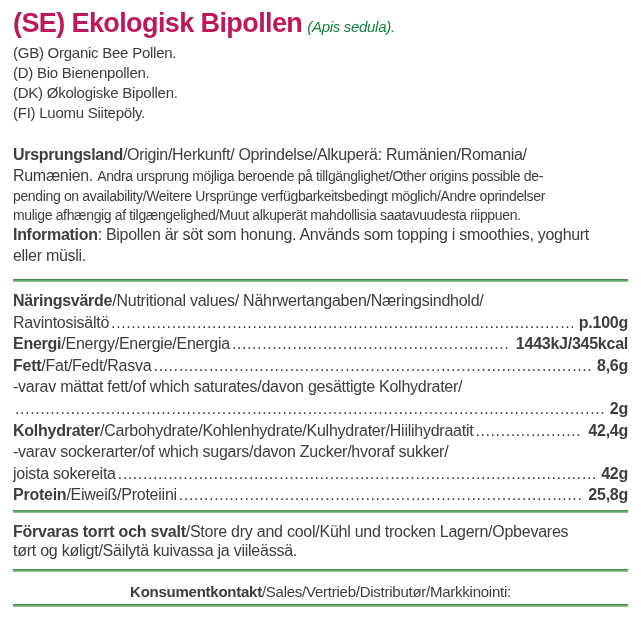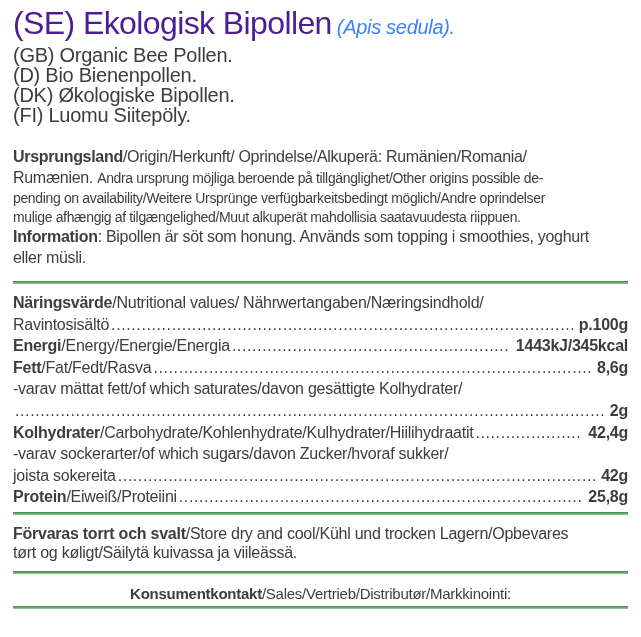--- a/index.html
+++ b/index.html
@@ -7,29 +7,29 @@
     width: 641px; height: 637px; overflow: hidden;
     font-family: "Liberation Sans", sans-serif;
     color: #3d3d3d;
     -webkit-font-smoothing: antialiased;
   }
   .label { padding: 7px 13px 0 13px; }
 
   
   .title-line { white-space: nowrap; line-height: 32px; }
   .title {
-    font-size: 32px; font-weight: 400; color: #4c1d95; letter-spacing: -0.6px;
+    font-size: 27px; font-weight: 700; color: #be185d; letter-spacing: -0.6px;
   }
   .latin {
-    font-size: 20px; font-style: italic; font-weight: 400; color: #3b82f6;
+    font-size: 15px; font-style: italic; font-weight: 400; color: #15803d;
     margin-left: 5px; letter-spacing: -0.3px;
   }
 
   
-  .lang-line { font-size: 20px; line-height: 20px; letter-spacing: -0.25px; white-space: nowrap; }
+  .lang-line { font-size: 15px; line-height: 20px; letter-spacing: -0.25px; white-space: nowrap; }
 
   
   .origin { margin-top: 21px; }
   .lg { font-size: 16px; letter-spacing: -0.3px; }
   .sm { font-size: 14px; letter-spacing: -0.35px; }
   .o-line { white-space: nowrap; line-height: 21px; }
   .o-line.small-line { line-height: 18.5px; }
   b { font-weight: 700; }
 
   

